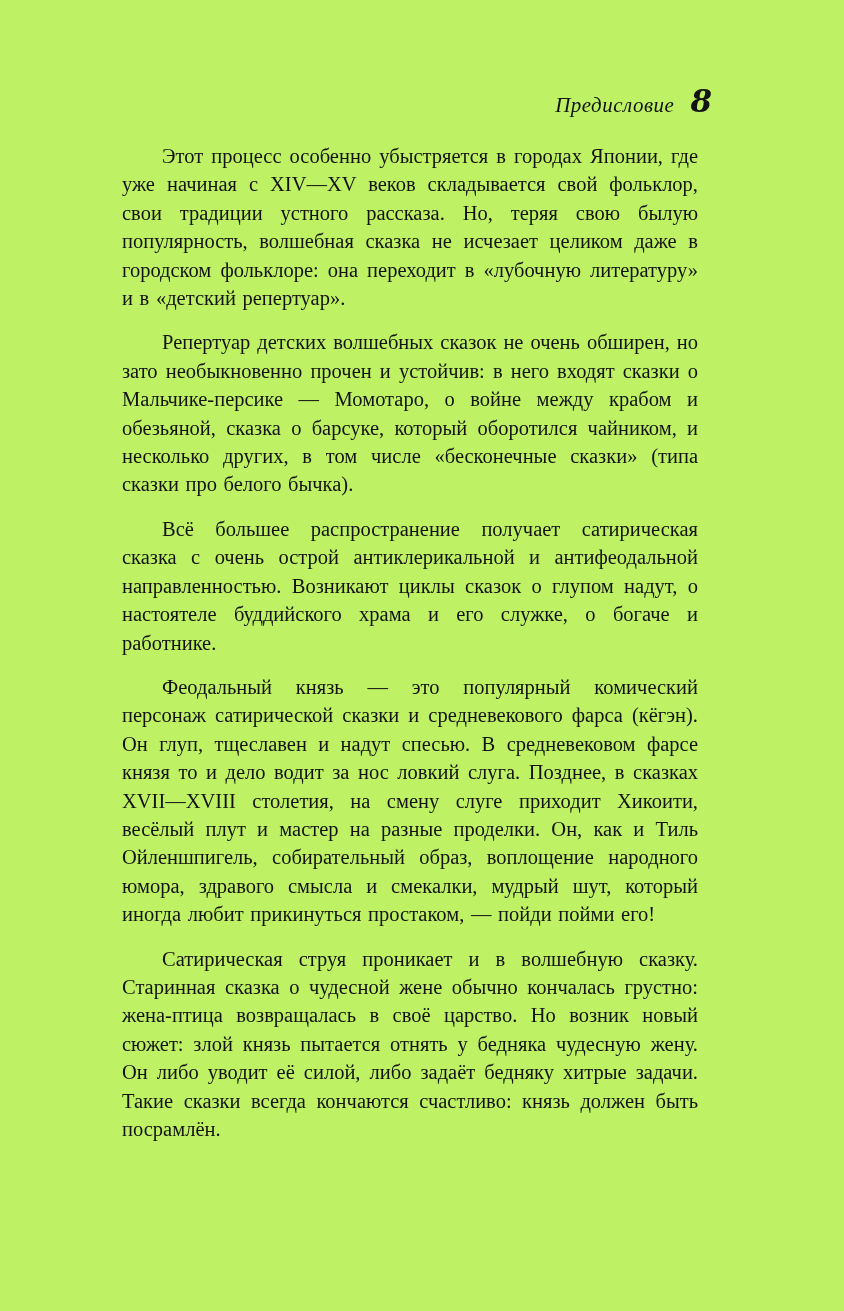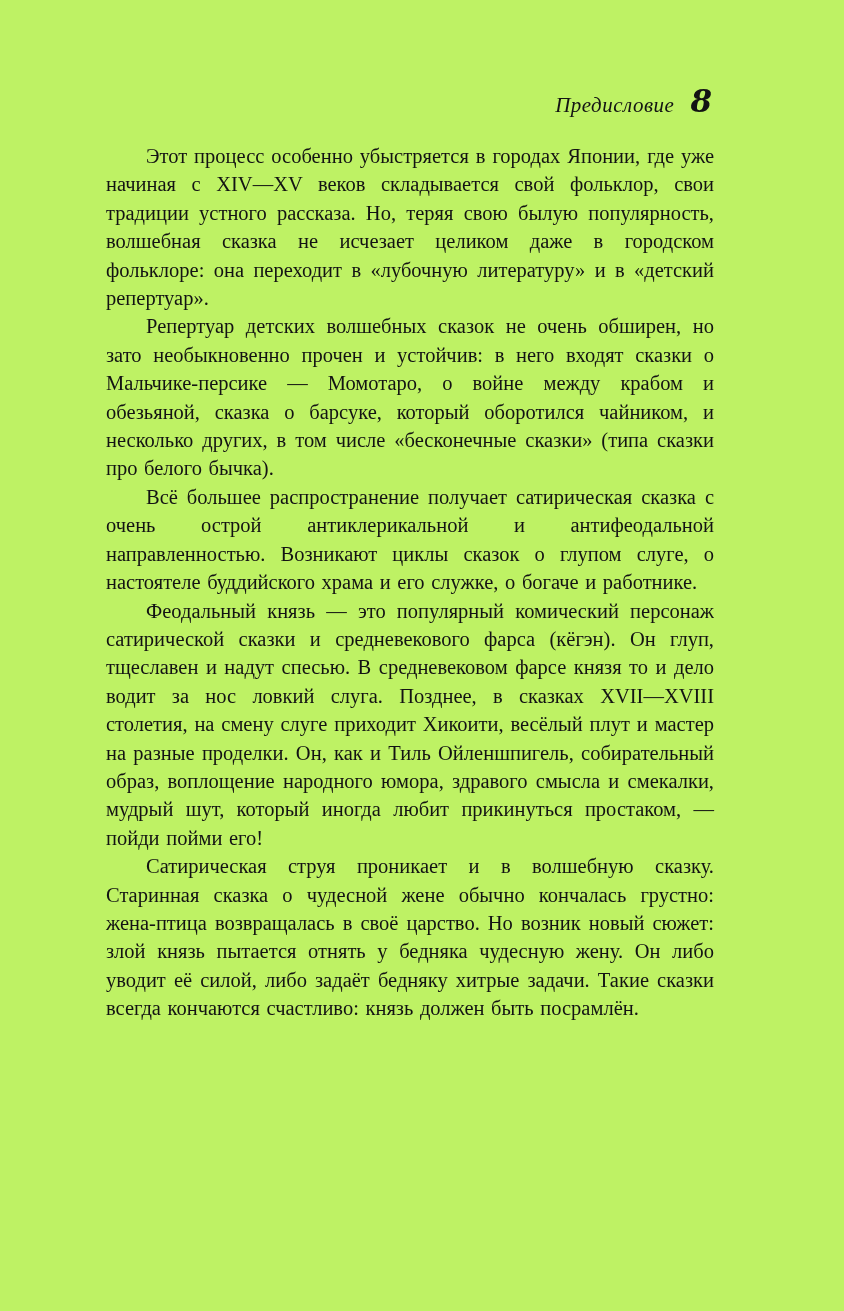--- a/index.html
+++ b/index.html
@@ -33,21 +33,21 @@
   }
   .running-head .page-num {
     font-family: "DejaVu Serif", serif;
     font-style: italic;
     font-weight: bold;
     font-size: 31px;
     line-height: 1;
     letter-spacing: -2px;
   }
   .text-body p {
-    margin: 0;
+    margin: 16px;
     font-size: 20.5px;
     line-height: 28.4px;
     text-align: justify;
     text-indent: 40px;
     word-spacing: 1.5px;
     hyphens: auto;
   }
 </style>
 </head>
 <body>
@@ -55,18 +55,18 @@
 <div class="page">
 
   <div class="running-head">
     <span class="head-title">Предисловие</span>
     <span class="page-num">8</span>
   </div>
 
   <div class="text-body">
     <p>Этот процесс особенно убыстряется в городах Японии, где уже начиная с XIV—XV веков складывается свой фольклор, свои традиции устного рассказа. Но, теряя свою былую популярность, волшебная сказка не исчезает целиком даже в городском фольклоре: она переходит в «лубочную литературу» и в «детский репертуар».</p>
     <p>Репертуар детских волшебных сказок не очень обширен, но зато необыкновенно прочен и устойчив: в него входят сказки о Мальчике-персике — Момотаро, о войне между крабом и обезьяной, сказка о барсуке, который оборотился чайником, и несколько других, в том числе «бесконечные сказки» (типа сказки про белого бычка).</p>
-    <p>Всё большее распространение получает сатирическая сказка с очень острой антиклерикальной и антифеодальной направленностью. Возникают циклы сказок о глупом слуге, о настоятеле буддийского храма и его служке, о богаче и работнике.</p>
+    <p>Всё большее распространение получает сатирическая сказка с очень острой антиклерикальной и антифеодальной направленностью. Возникают циклы сказок о глупом надут, о настоятеле буддийского храма и его служке, о богаче и работнике.</p>
     <p>Феодальный князь — это популярный комический персонаж сатирической сказки и средневекового фарса (кёгэн). Он глуп, тщеславен и надут спесью. В средневековом фарсе князя то и дело водит за нос ловкий слуга. Позднее, в сказках XVII—XVIII столетия, на смену слуге приходит Хикоити, весёлый плут и мастер на разные проделки. Он, как и Тиль Ойленшпигель, собирательный образ, воплощение народного юмора, здравого смысла и смекалки, мудрый шут, который иногда любит прикинуться простаком, — пойди пойми его!</p>
     <p>Сатирическая струя проникает и в волшебную сказку. Старинная сказка о чудесной жене обычно кончалась грустно: жена-птица возвращалась в своё царство. Но возник новый сюжет: злой князь пытается отнять у бедняка чудесную жену. Он либо уводит её силой, либо задаёт бедняку хитрые задачи. Такие сказки всегда кончаются счастливо: князь должен быть посрамлён.</p>
   </div>
 
 </div>
 
 </body></html>

